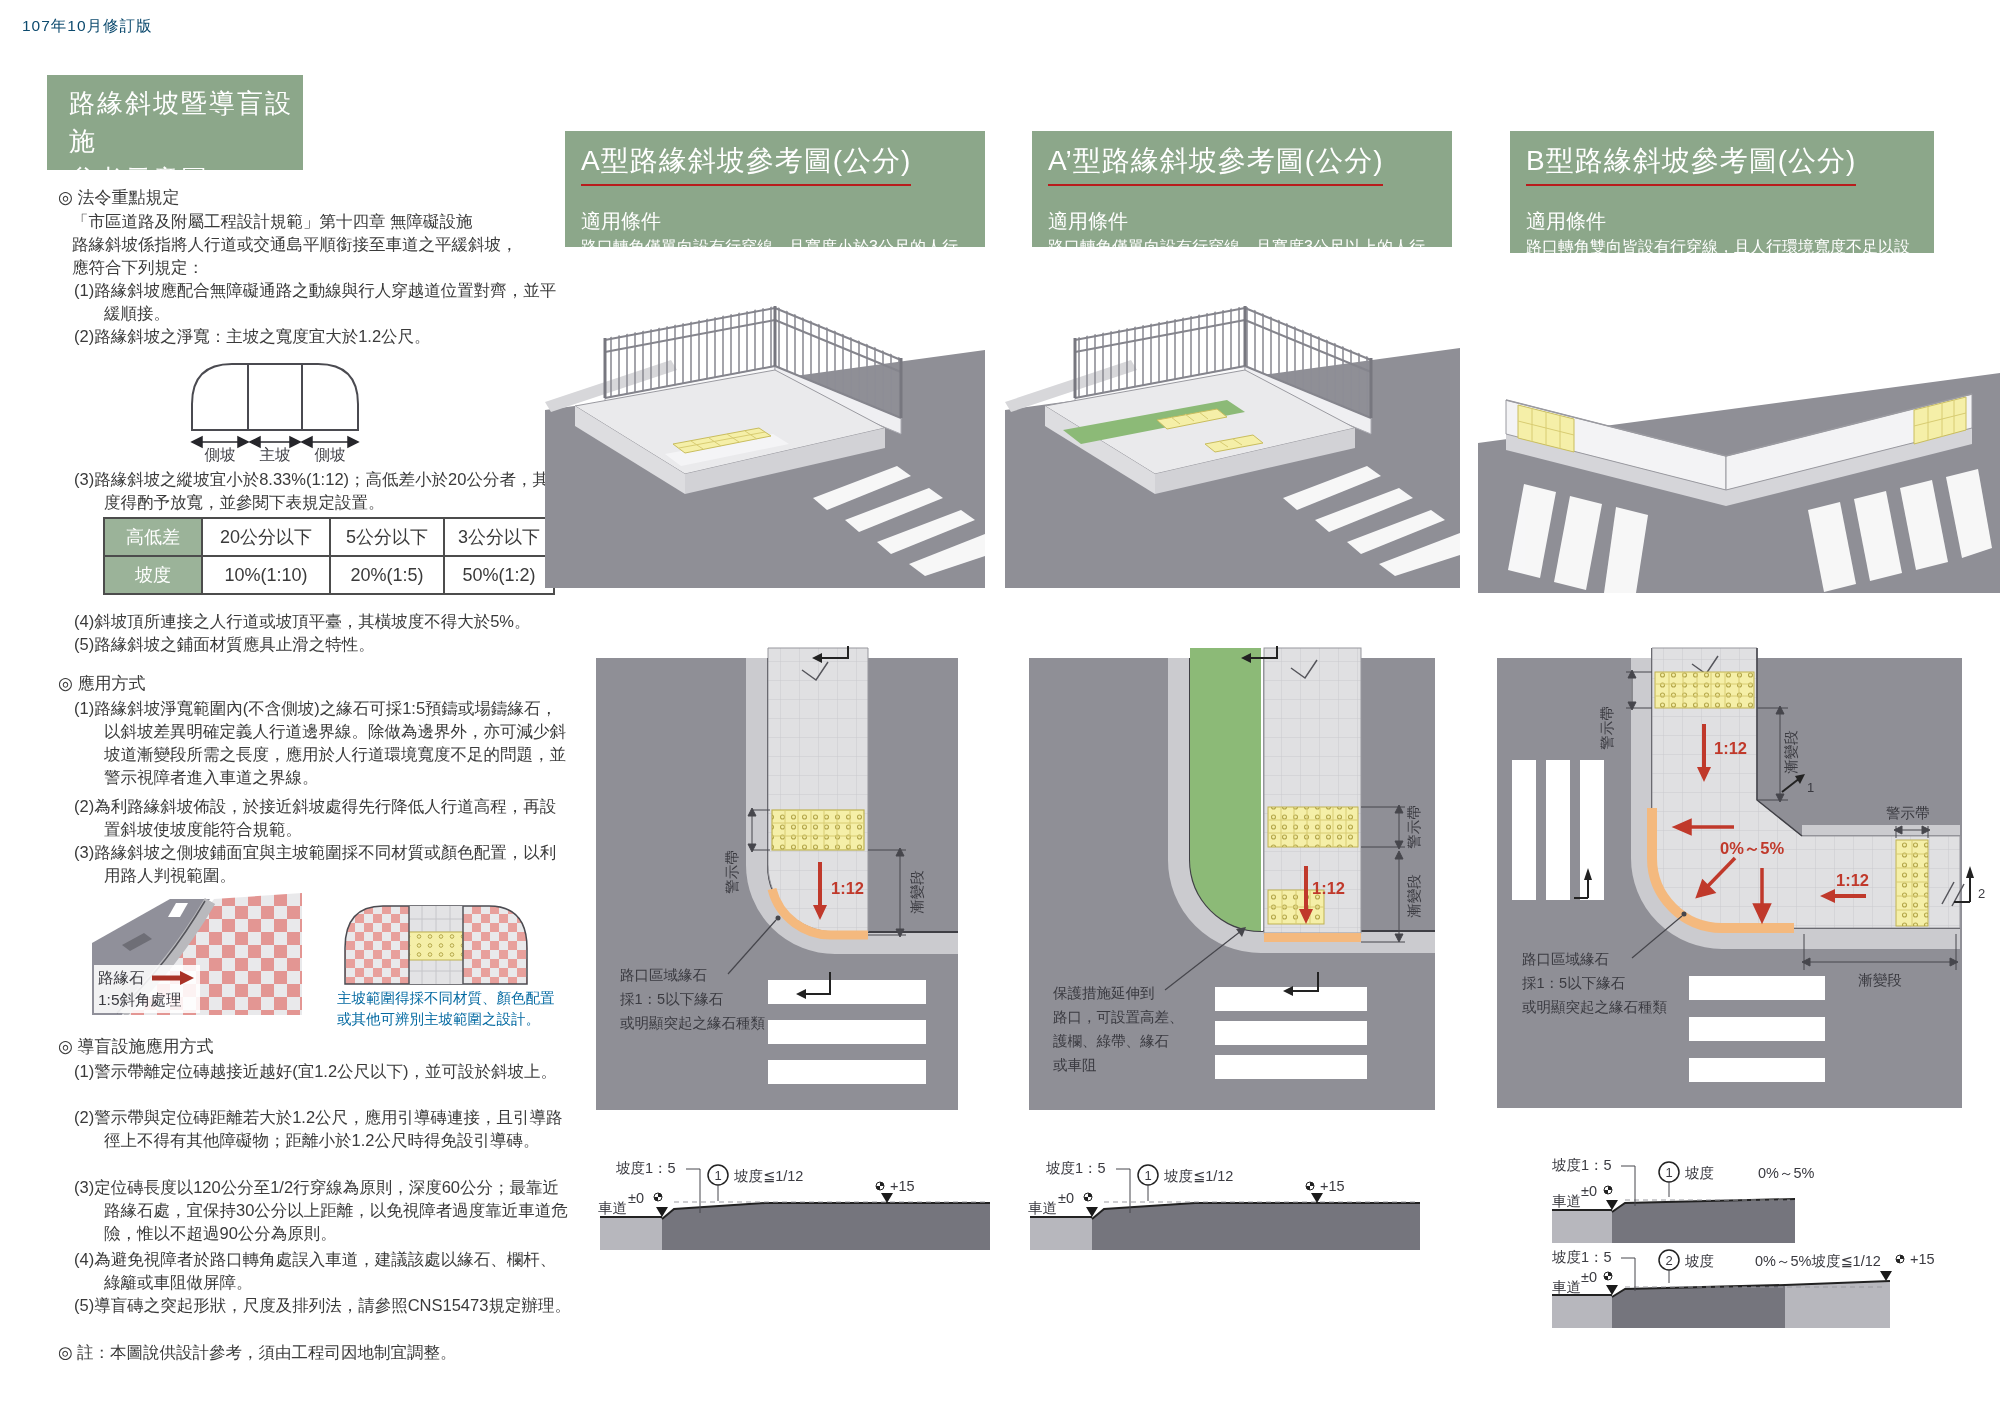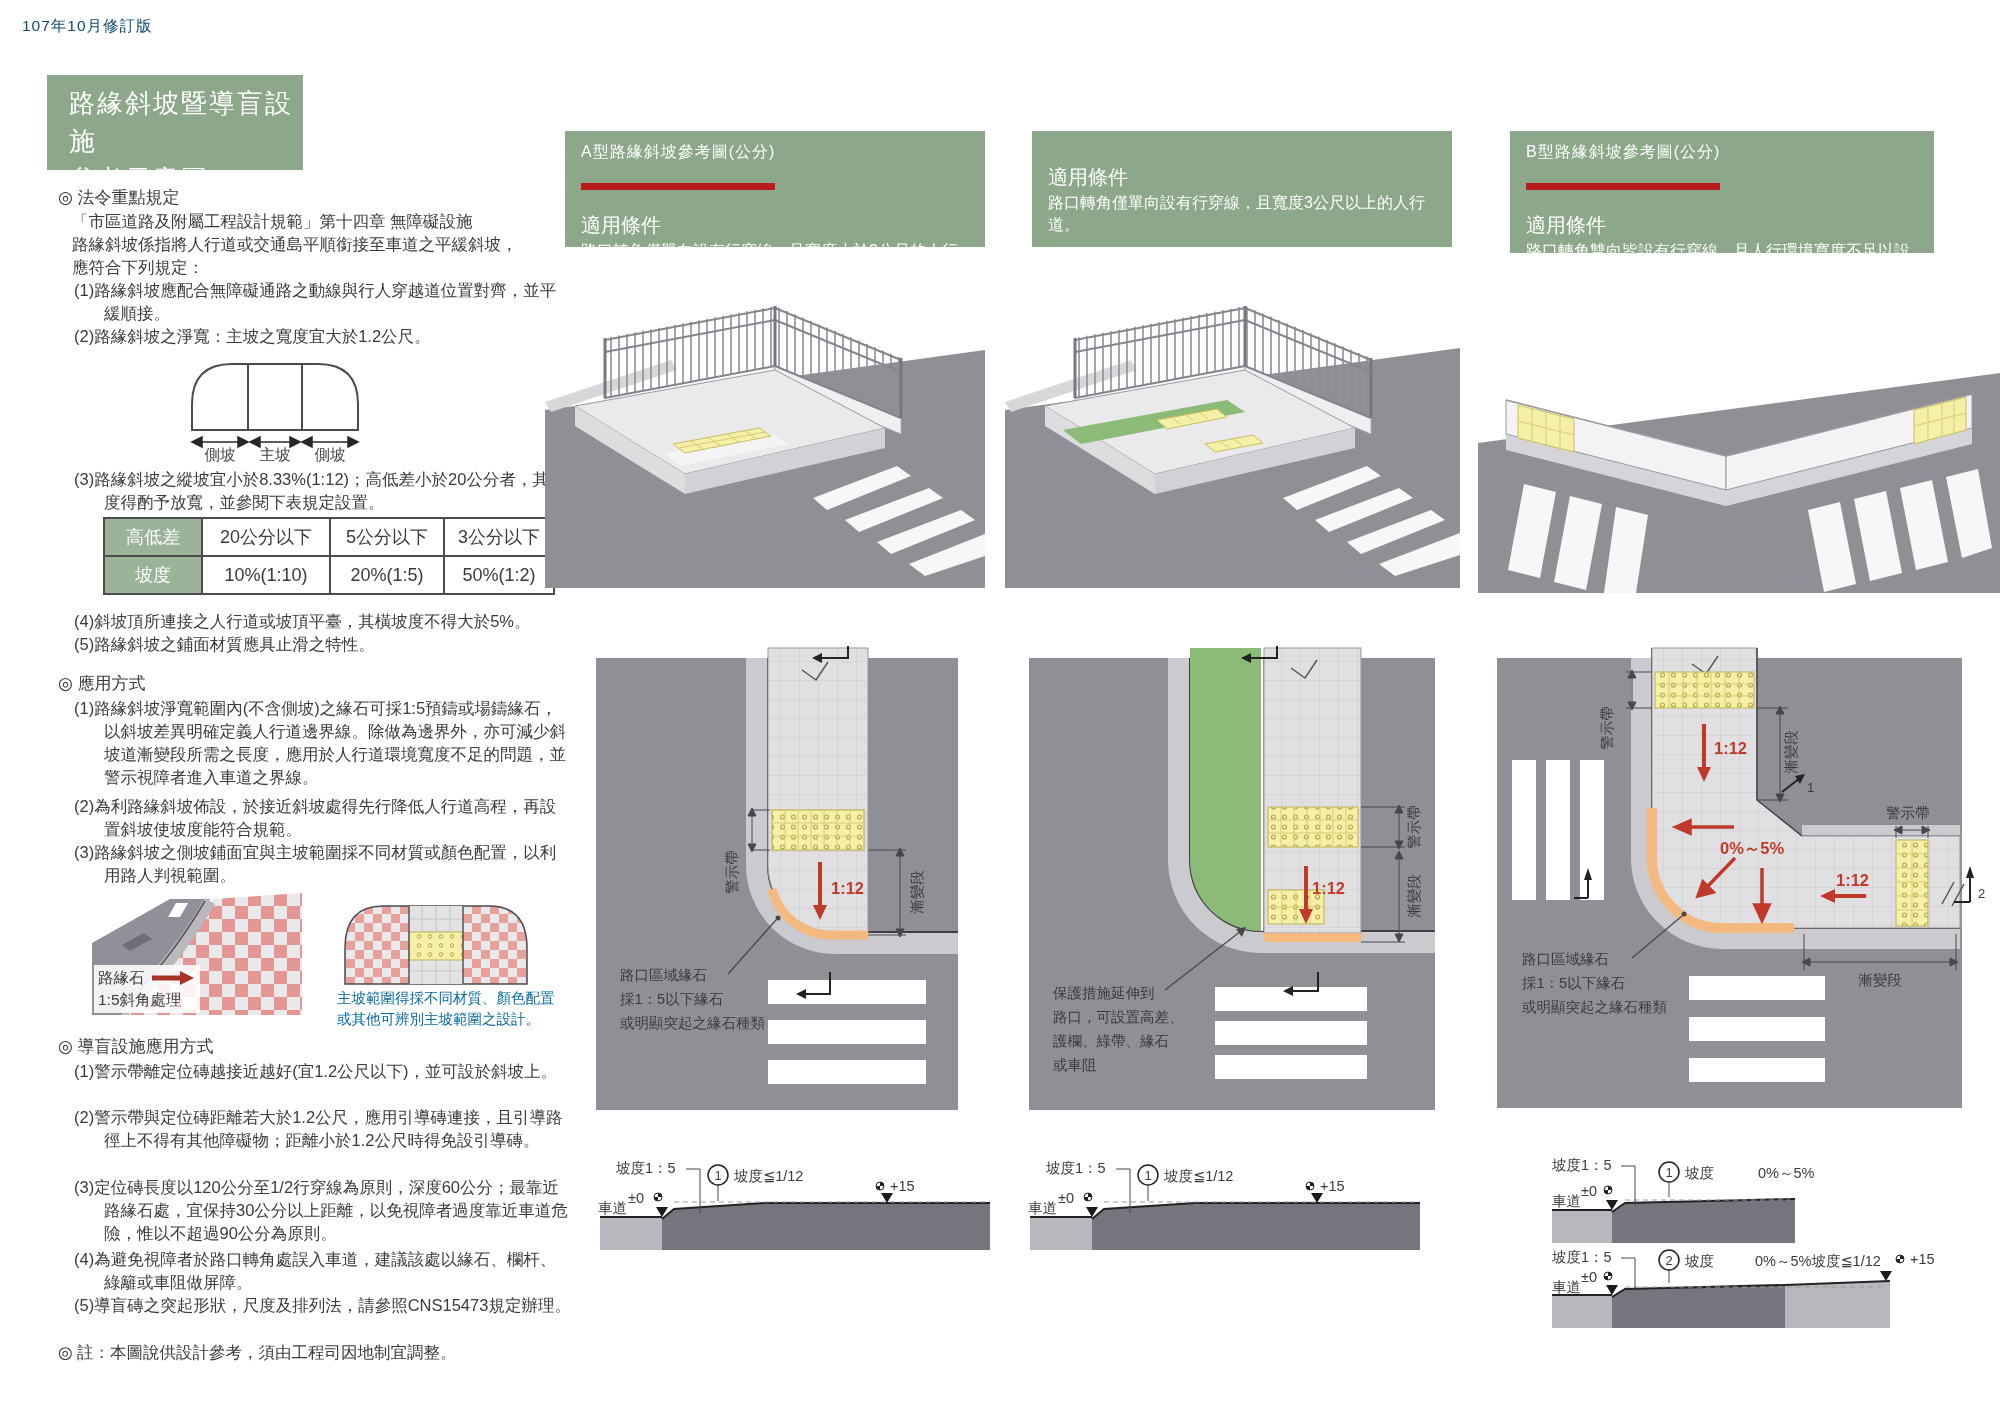--- a/index.html
+++ b/index.html
@@ -12,21 +12,21 @@
   .lb{left:58px;width:512px;font-size:16.5px;line-height:23px}
   .li{left:72px;width:500px;font-size:16.5px;line-height:23px}
   .ni{left:74px;width:498px;font-size:16.5px;line-height:23px;padding-left:30px;text-indent:-30px;box-sizing:border-box}
   .hd{font-size:17px}
   .cap{left:337px;width:230px;font-size:14.5px;line-height:21px;color:#0369a1}
   table.tbl{border-collapse:collapse;font-size:18px;color:#3a3a3a}
   table.tbl td{border:2px solid #4c4c4c;text-align:center;height:36px;padding:0 6px}
   .tg{background:#9BB399;color:#fff}
   .w0{width:84px}.w1{width:114px}.w2{width:100px}.w3{width:96px}
   .colhead{width:420px;height:116px;background:#8CA78A;color:#fff;box-sizing:border-box;padding:11px 16px}
-  .colhead .t{font-size:16px;letter-spacing:1px;display:inline-block;border-bottom:7px solid #b91c1c;padding-bottom:20px}
+  .colhead .t{font-size:28px;letter-spacing:1px;display:inline-block;border-bottom:2px solid #b91c1c;padding-bottom:4px}
   .colhead .c{font-size:20px;margin-top:22px}
   .colhead .c2{font-size:16px;line-height:22px;margin-top:1px}
   svg{display:block}
   svg text{font-family:"Liberation Sans","DejaVu Sans",sans-serif}
   .s14{font-size:14.5px;fill:#3a3a40}
   .s13{font-size:13px;fill:#3a3a40}
   .s15{font-size:15.5px;fill:#3a3a40}
   .red{font-size:16.5px;font-weight:bold;fill:#C0392B}
   .mid{text-anchor:middle}
 </style>
@@ -144,20 +144,21 @@
   <div class="abs ni" style="top:1248px">(4)為避免視障者於路口轉角處誤入車道，建議該處以緣石、欄杆、綠籬或車阻做屏障。</div>
   <div class="abs ni" style="top:1294px">(5)導盲磚之突起形狀，尺度及排列法，請參照CNS15473規定辦理。</div>
   <div class="abs lb" style="top:1341px">◎ 註：本圖說供設計參考，須由工程司因地制宜調整。</div>
 
   <div class="abs colhead" style="left:565px;top:131px">
     <div><span class="t">A型路緣斜坡參考圖(公分)</span></div>
     <div class="c">適用條件</div>
     <div class="c2">路口轉角僅單向設有行穿線，且寬度小於3公尺的人行道。</div>
   </div>
   <div class="abs colhead" style="left:1032px;top:131px">
+    <div><span class="t">A’型路緣斜坡參考圖(公分)</span></div>
     <div class="c">適用條件</div>
     <div class="c2">路口轉角僅單向設有行穿線，且寬度3公尺以上的人行道。</div>
   </div>
   <div class="abs colhead" style="left:1510px;top:131px;width:424px;height:122px">
     <div><span class="t">B型路緣斜坡參考圖(公分)</span></div>
     <div class="c">適用條件</div>
     <div class="c2">路口轉角雙向皆設有行穿線，且人行環境寬度不足以設置D型路緣斜坡。</div>
   </div>
 
   <svg class="abs" style="left:545px;top:258px" width="440" height="330" viewBox="0 0 440 330">

